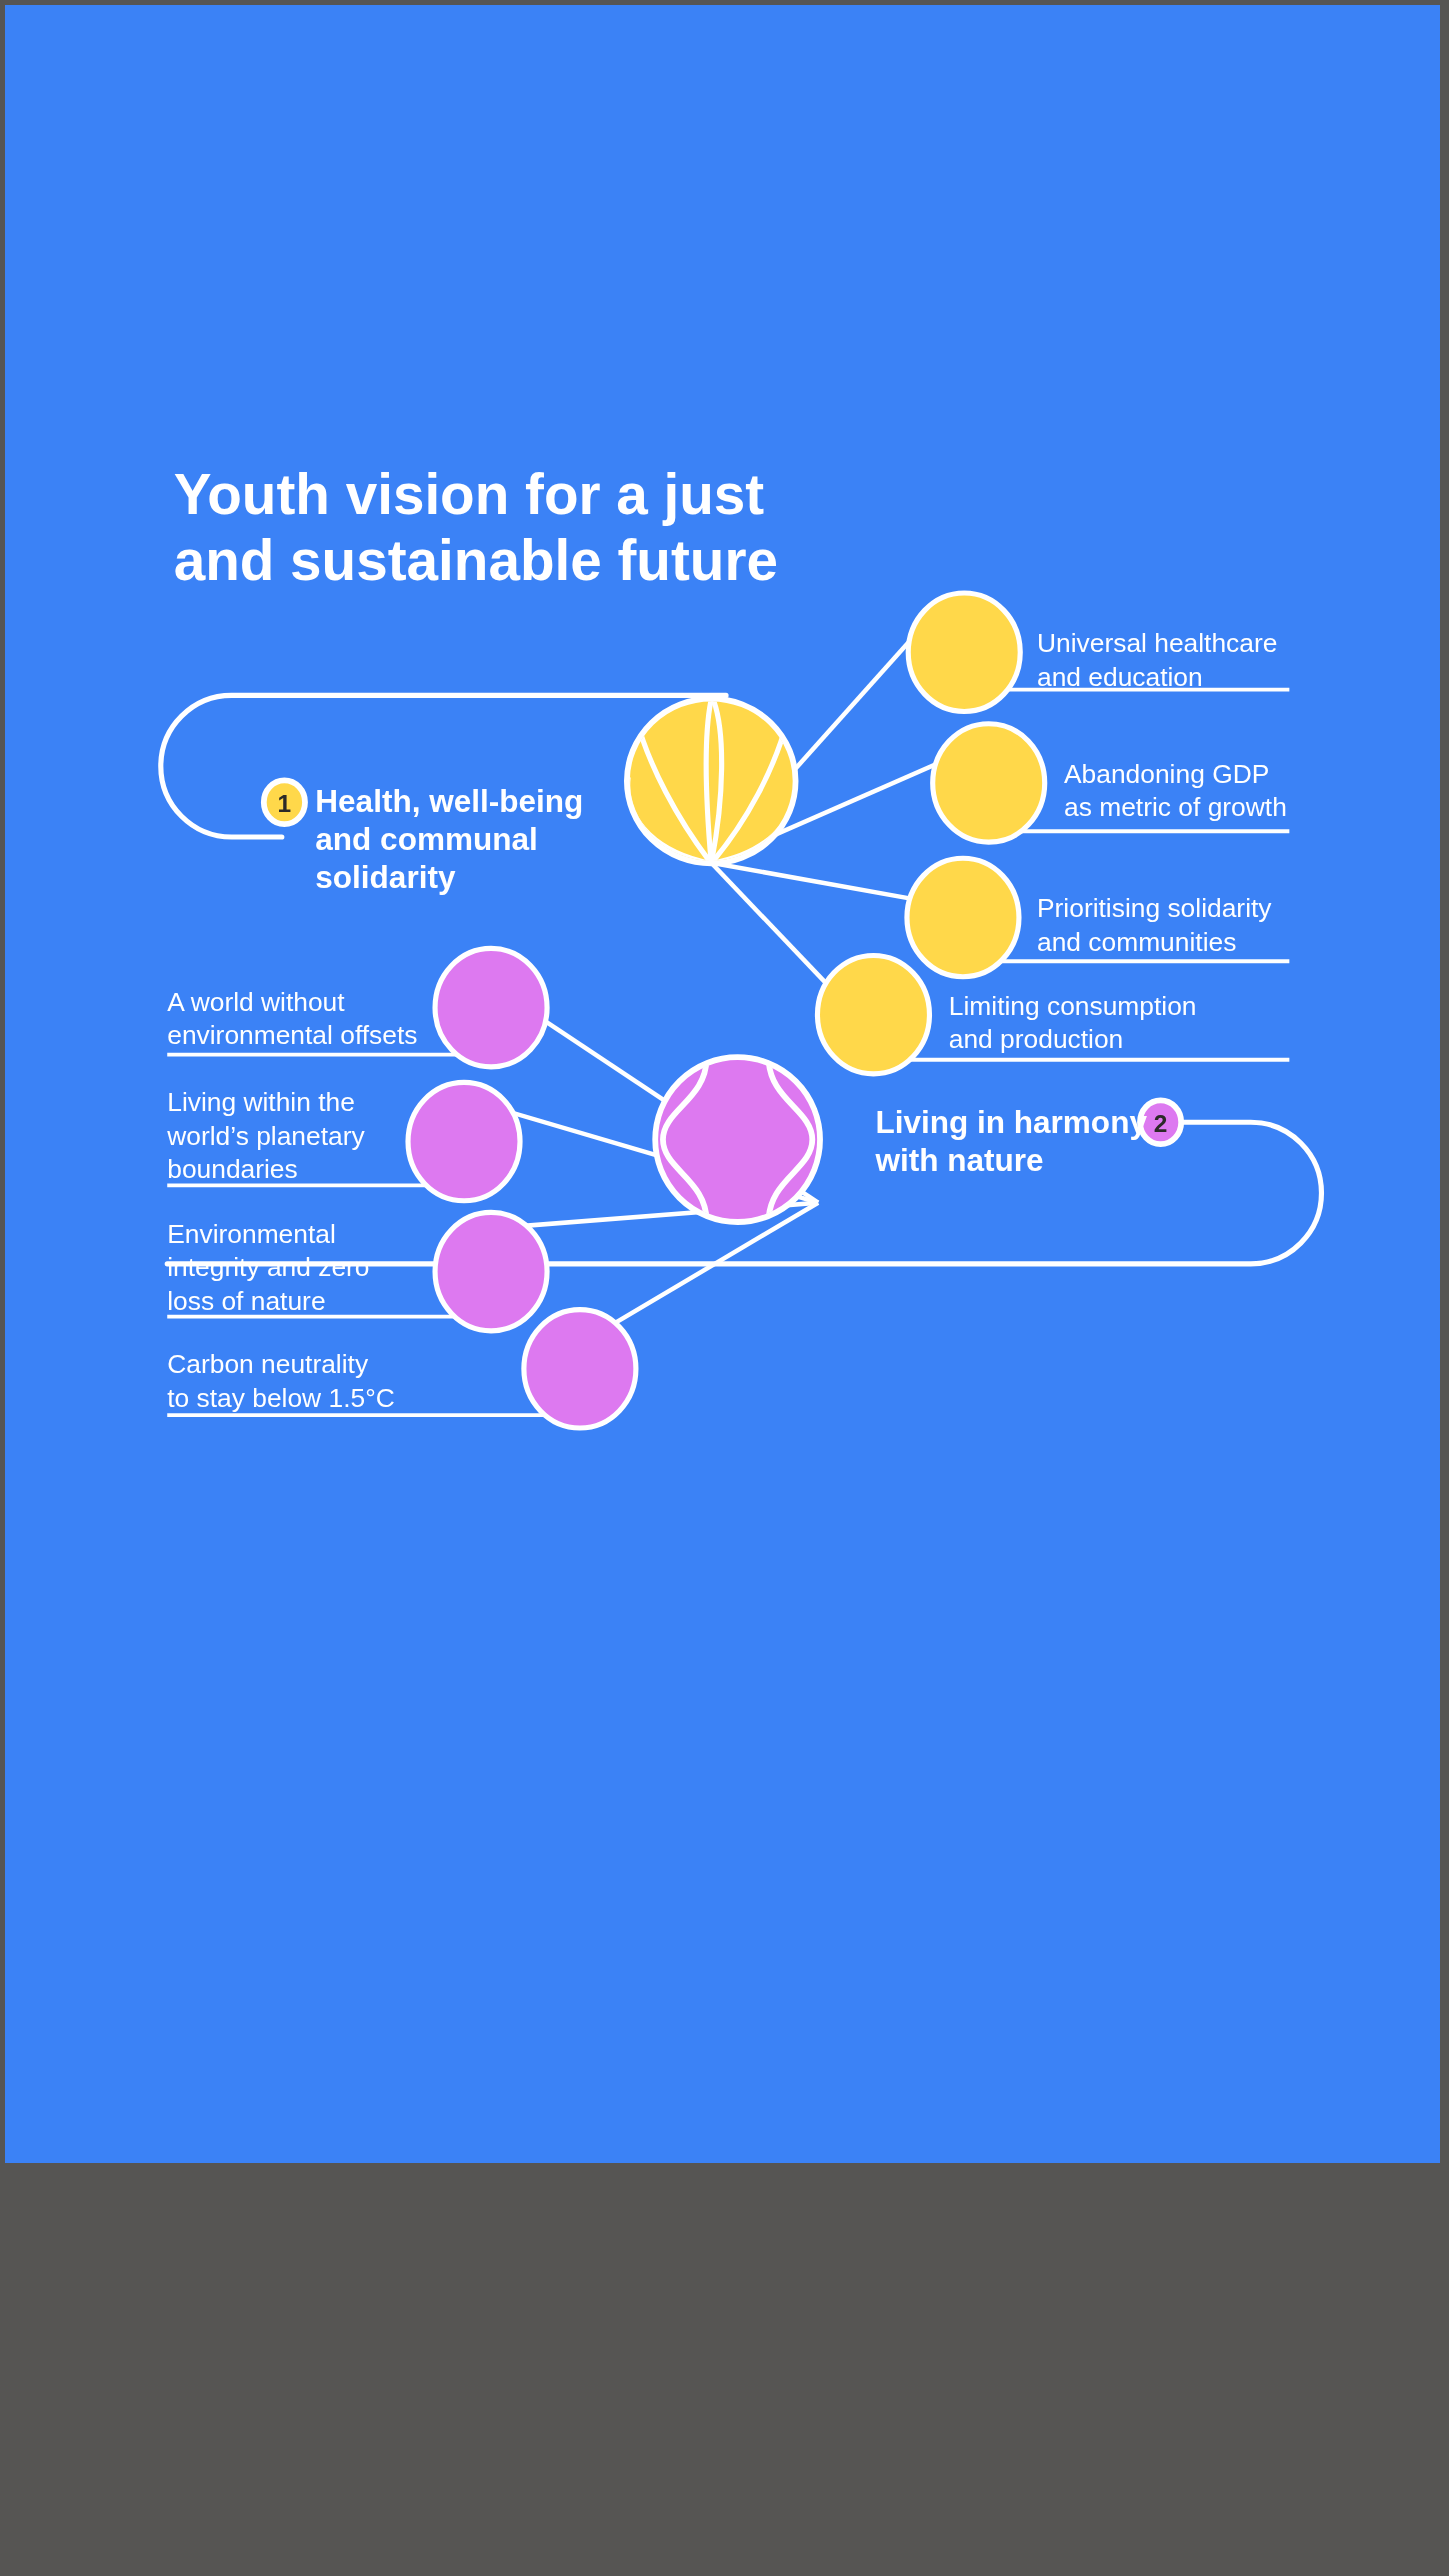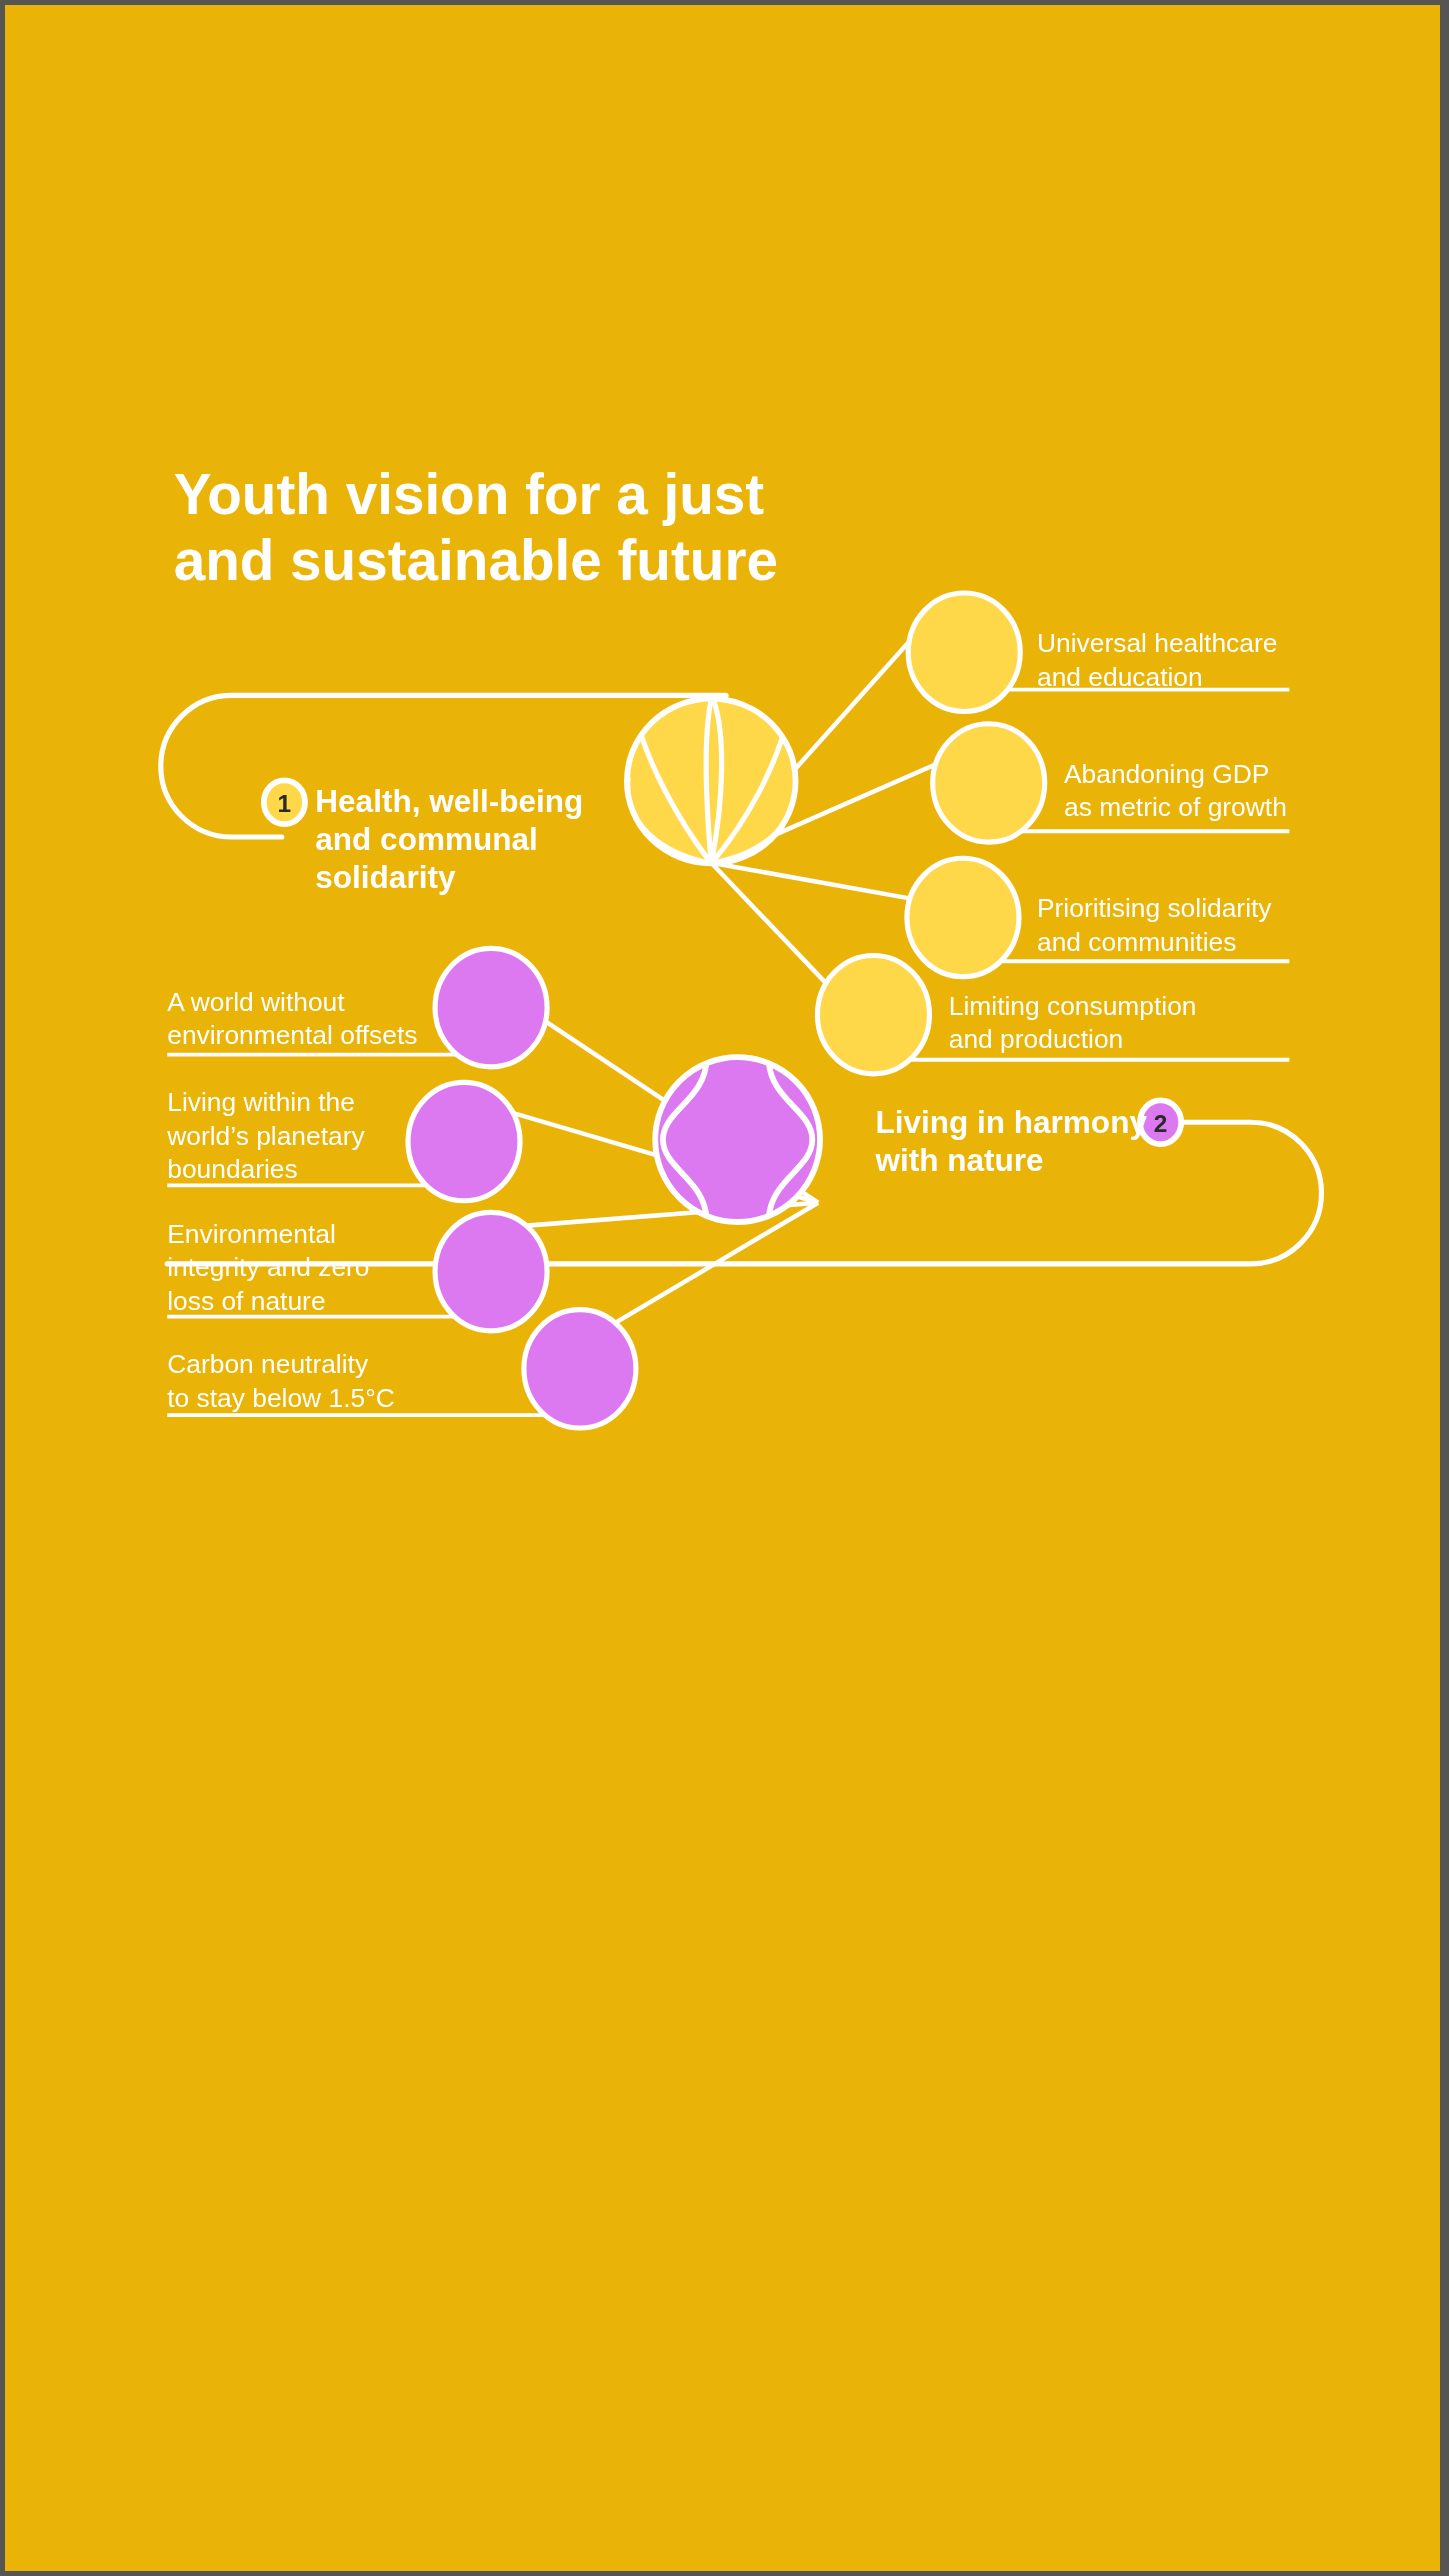--- a/index.html
+++ b/index.html
@@ -6,22 +6,22 @@
   html,body{margin:0;padding:0;}
   body{
     width:1449px;height:2576px;
     background:#565553;
     font-family:"Liberation Sans", sans-serif;
     overflow:hidden;
   }
   #canvas{
     position:absolute;
     left:5.2px; top:5.2px;
-    width:1435px; height:2566px;
-    background:#eab308;
+    width:1435px; height:2158px;
+    background:#3b82f6;
   }
   #art{position:absolute;left:0;top:0;width:1435px;height:2566px;display:block;}
 </style>
 </head>
 <body>
 
 <div id="canvas">
 
 <svg id="art" viewBox="0 0 2229 3985" xmlns="http://www.w3.org/2000/svg">
 

